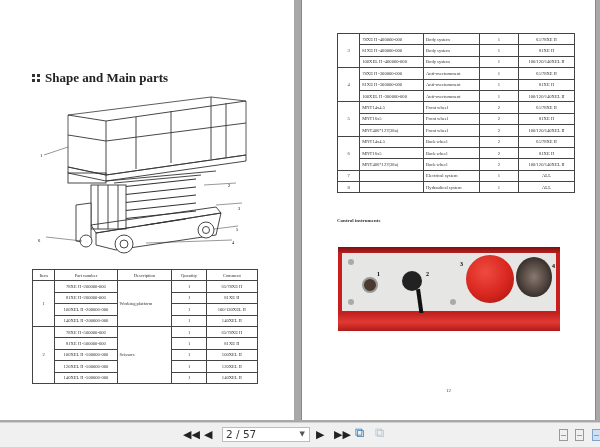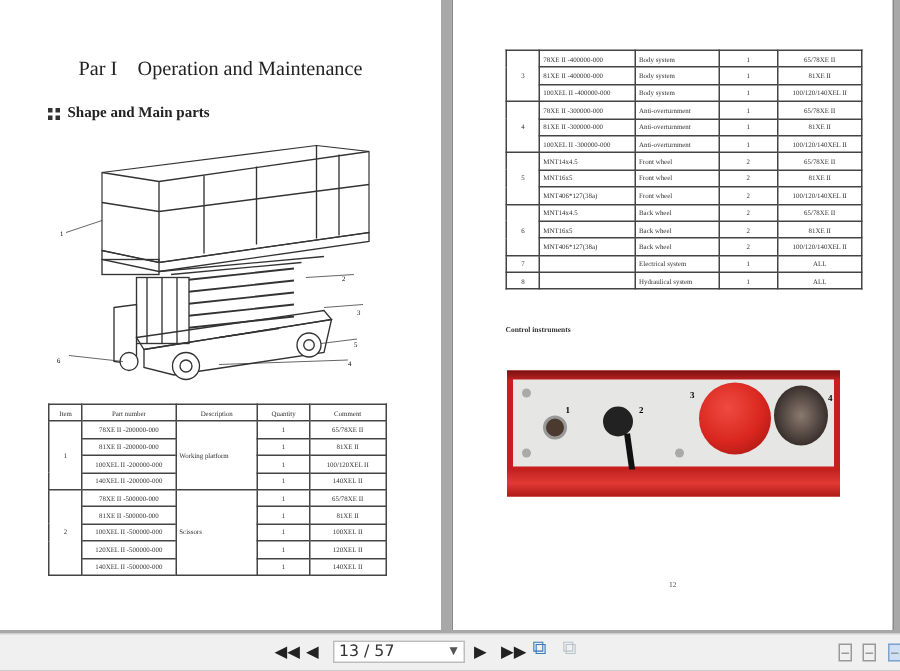--- a/index.html
+++ b/index.html
@@ -26,22 +26,21 @@
   .tb-btn { position:absolute; top:6px; font-size:11px; color:#222; line-height:12px; font-family:"DejaVu Sans", sans-serif; }
   .page-field { position:absolute; left:222px; top:4px; width:88px; height:15px; background:#fff; border:1px solid #bdbdbd; font-family:"DejaVu Sans", sans-serif; font-size:10.5px; color:#333; box-sizing:border-box; padding-left:3px; line-height:13px; }
   .page-field .dd { position:absolute; right:4px; top:0; font-size:7px; color:#555; }
   .view-icon { position:absolute; top:6px; width:9px; height:12px; border:1px solid #999; box-sizing:border-box; }
   .view-icon::after { content:""; position:absolute; left:1px; right:1px; top:5px; height:1px; background:#999; }
 </style>
 </head>
 <body>
 
 <div class="page" id="page-left">
-  <div class="title" style="white-space:pre;">Par I    Operation and Maintenance</div>
-  <div class="section" style="left:32px; top:70px; font-size:10px;">
+  <div class="section" style="left:32px; top:70px; font-size:13px;">
     <span class="sec-icon"></span>
     <span>Shape and Main parts</span>
   </div>
 
   <svg class="lift" viewBox="0 0 220 160" fill="none" stroke="#333" stroke-width="0.9">
 
     <polygon points="32,20 175,2 210,6 210,60 70,80 32,72" stroke-width="0.8"></polygon>
     <line x1="32" y1="20" x2="70" y2="26"></line>
     <line x1="70" y1="26" x2="210" y2="6"></line>
     <line x1="70" y1="26" x2="70" y2="80"></line>
@@ -279,21 +278,21 @@
     <div class="strip"></div>
   </div>
 
   <div class="pageno">12</div>
 </div>
 
 <div class="toolbar">
   <span class="tb-btn" style="left:183px;">◀◀</span>
   <span class="tb-btn" style="left:204px;">◀</span>
   <div class="page-field">
-    <span>13 / 57</span>
+    <span>2 / 57</span>
     <span class="dd">▼</span>
   </div>
   <span class="tb-btn" style="left:316px;">▶</span>
   <span class="tb-btn" style="left:334px;">▶▶</span>
   <span class="tb-btn" style="left:355px; top:4px; font-size:13px; color:#3a7ab8;">⧉</span>
   <span class="tb-btn" style="left:375px; top:4px; font-size:13px; color:#b8c4cc;">⧉</span>
   <span class="view-icon" style="left:559px;"></span>
   <span class="view-icon" style="left:575px;"></span>
   <span class="view-icon" style="left:592px; background:#cfe0f5; border-color:#7fa3cc;"></span>
 </div>

